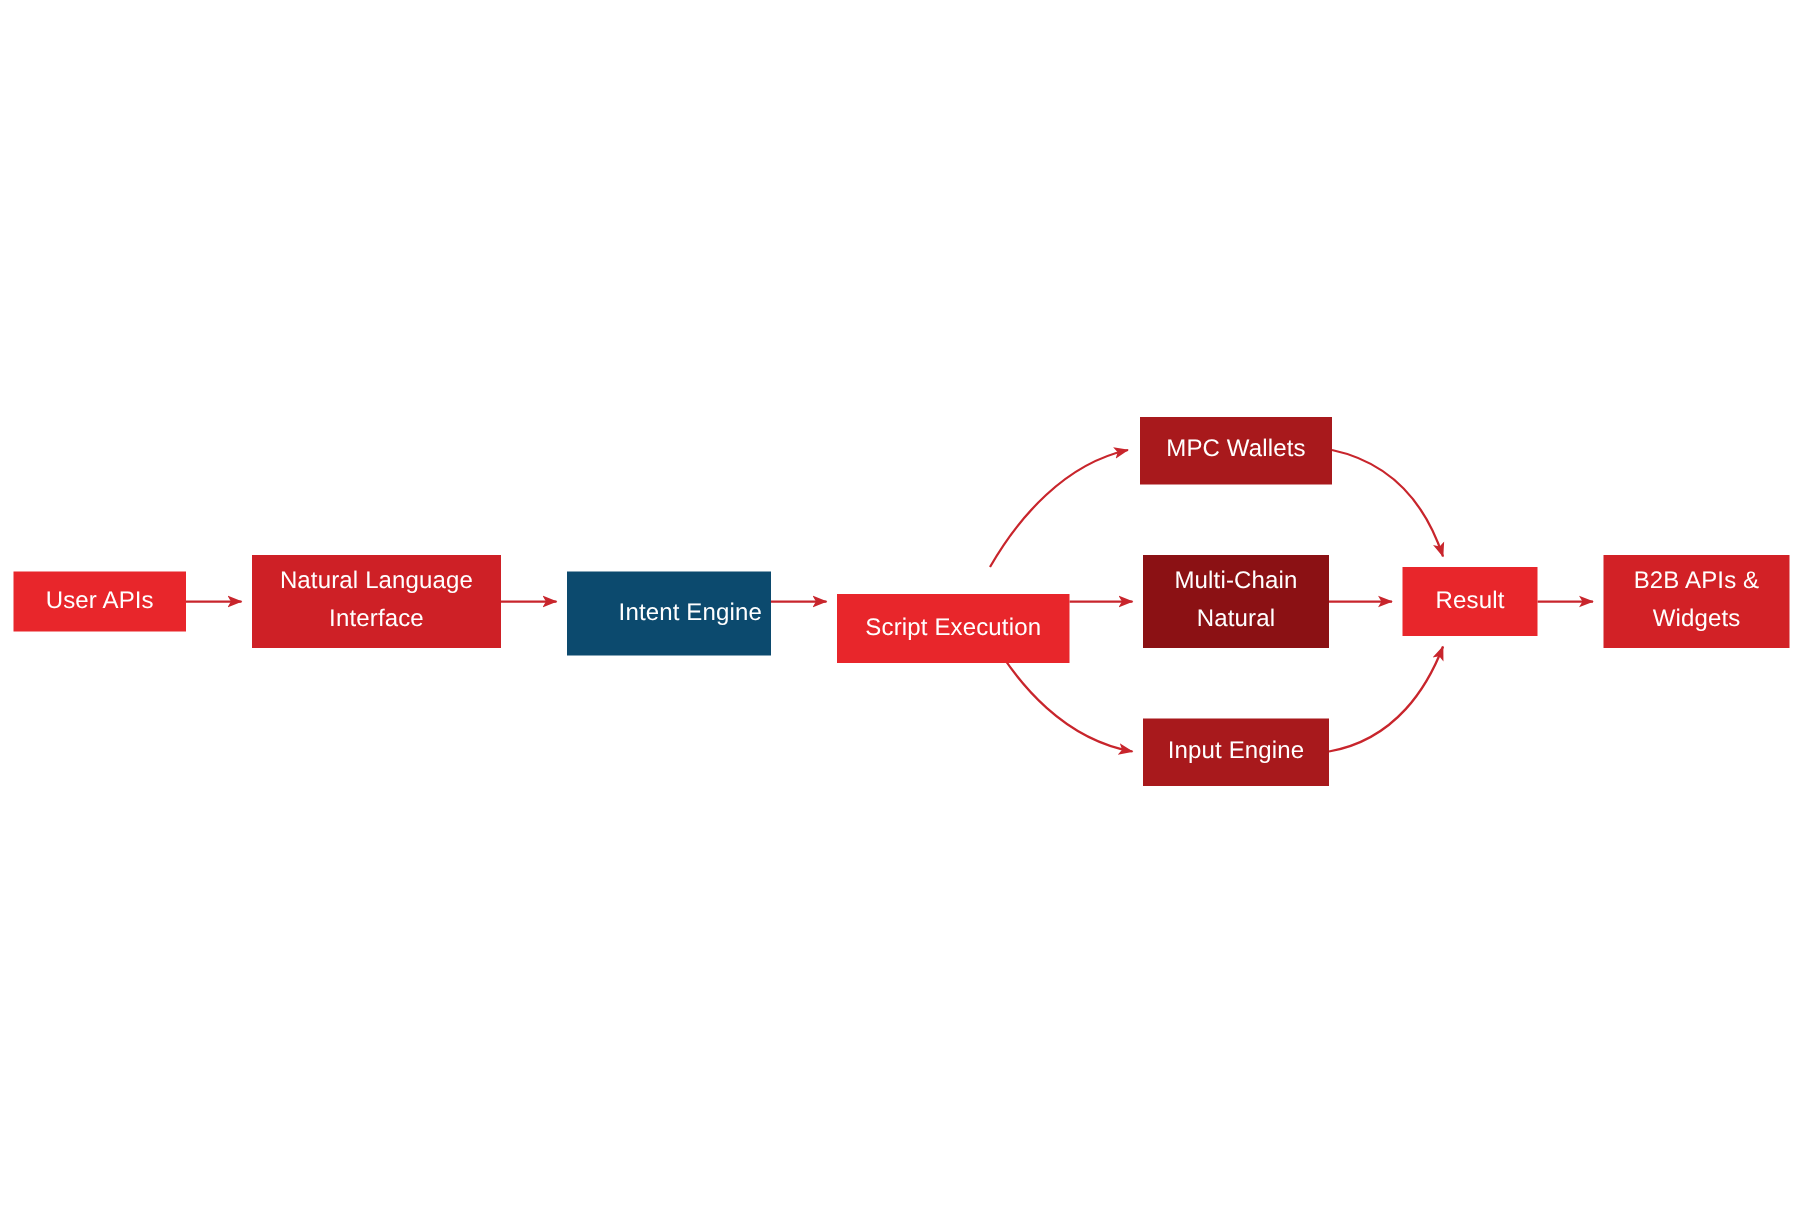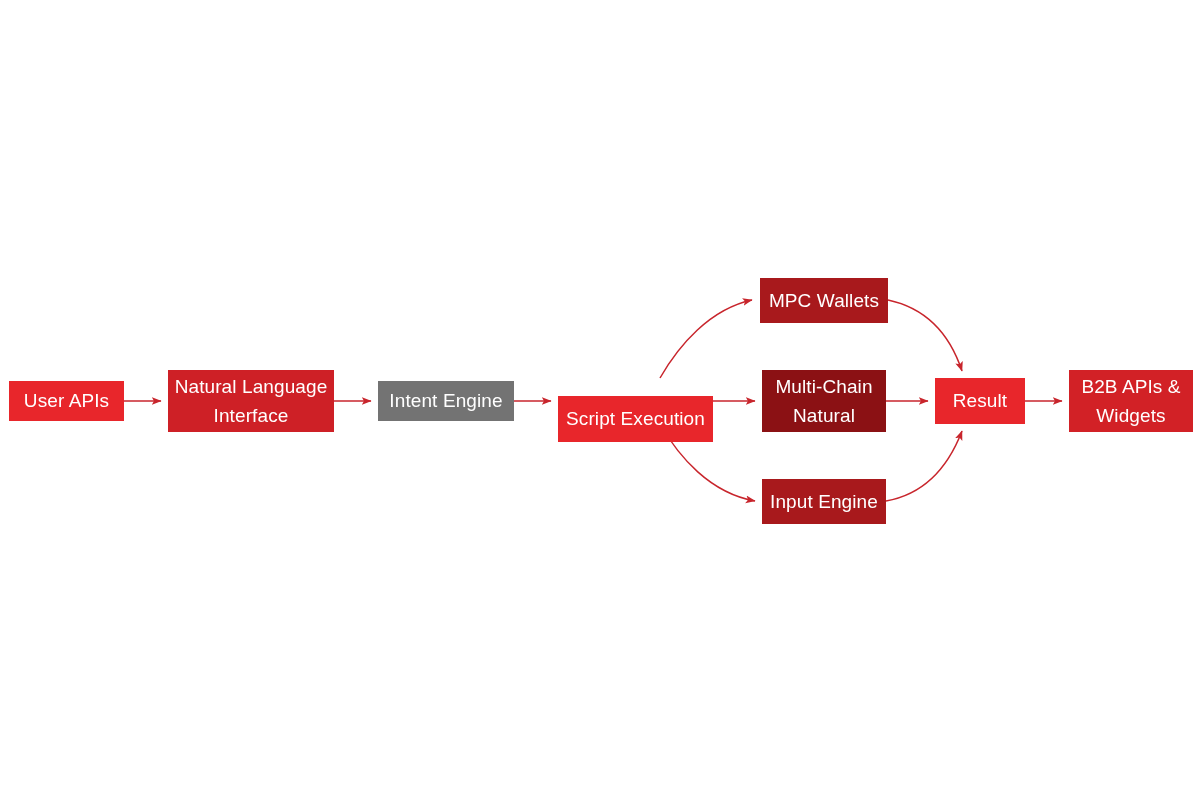--- a/index.html
+++ b/index.html
@@ -26,21 +26,21 @@
     height: 803px;
     pointer-events: none;
   }
   .node {
     position: absolute;
     display: flex;
     align-items: center;
     justify-content: center;
     text-align: center;
     color: #ffffff;
-    font-size: 19px;
+    font-size: 16px;
     line-height: 1.55;
     letter-spacing: 0.1px;
     box-sizing: border-box;
     padding: 2px 6px;
   }
   .node-label {
     display: block;
     white-space: pre-line;
   }
 </style>
@@ -72,21 +72,21 @@
 
   <div class="node" style="left: 9px; top: 381px; width: 115px; height: 40px; background: rgb(232, 38, 43);">
     <span class="node-label">User APIs</span>
   </div>
 
   <div class="node" style="left: 168px; top: 370px; width: 166px; height: 62px; background: rgb(206, 32, 38);">
     <span class="node-label">Natural Language
 Interface</span>
   </div>
 
-  <div class="node" style="left: 378px; top: 381px; width: 136px; height: 40px; background: #737373;">
+  <div class="node" style="left: 378px; top: 381px; width: 136px; height: 56px; background: #0c4a6e; justify-content: flex-end;">
     <span class="node-label">Intent Engine</span>
   </div>
 
   <div class="node" style="left: 558px; top: 396px; width: 155px; height: 46px; background: rgb(232, 38, 43);">
     <span class="node-label">Script Execution</span>
   </div>
 
   <div class="node" style="left: 760px; top: 278px; width: 128px; height: 45px; background: rgb(168, 25, 28);">
     <span class="node-label">MPC Wallets</span>
   </div>

